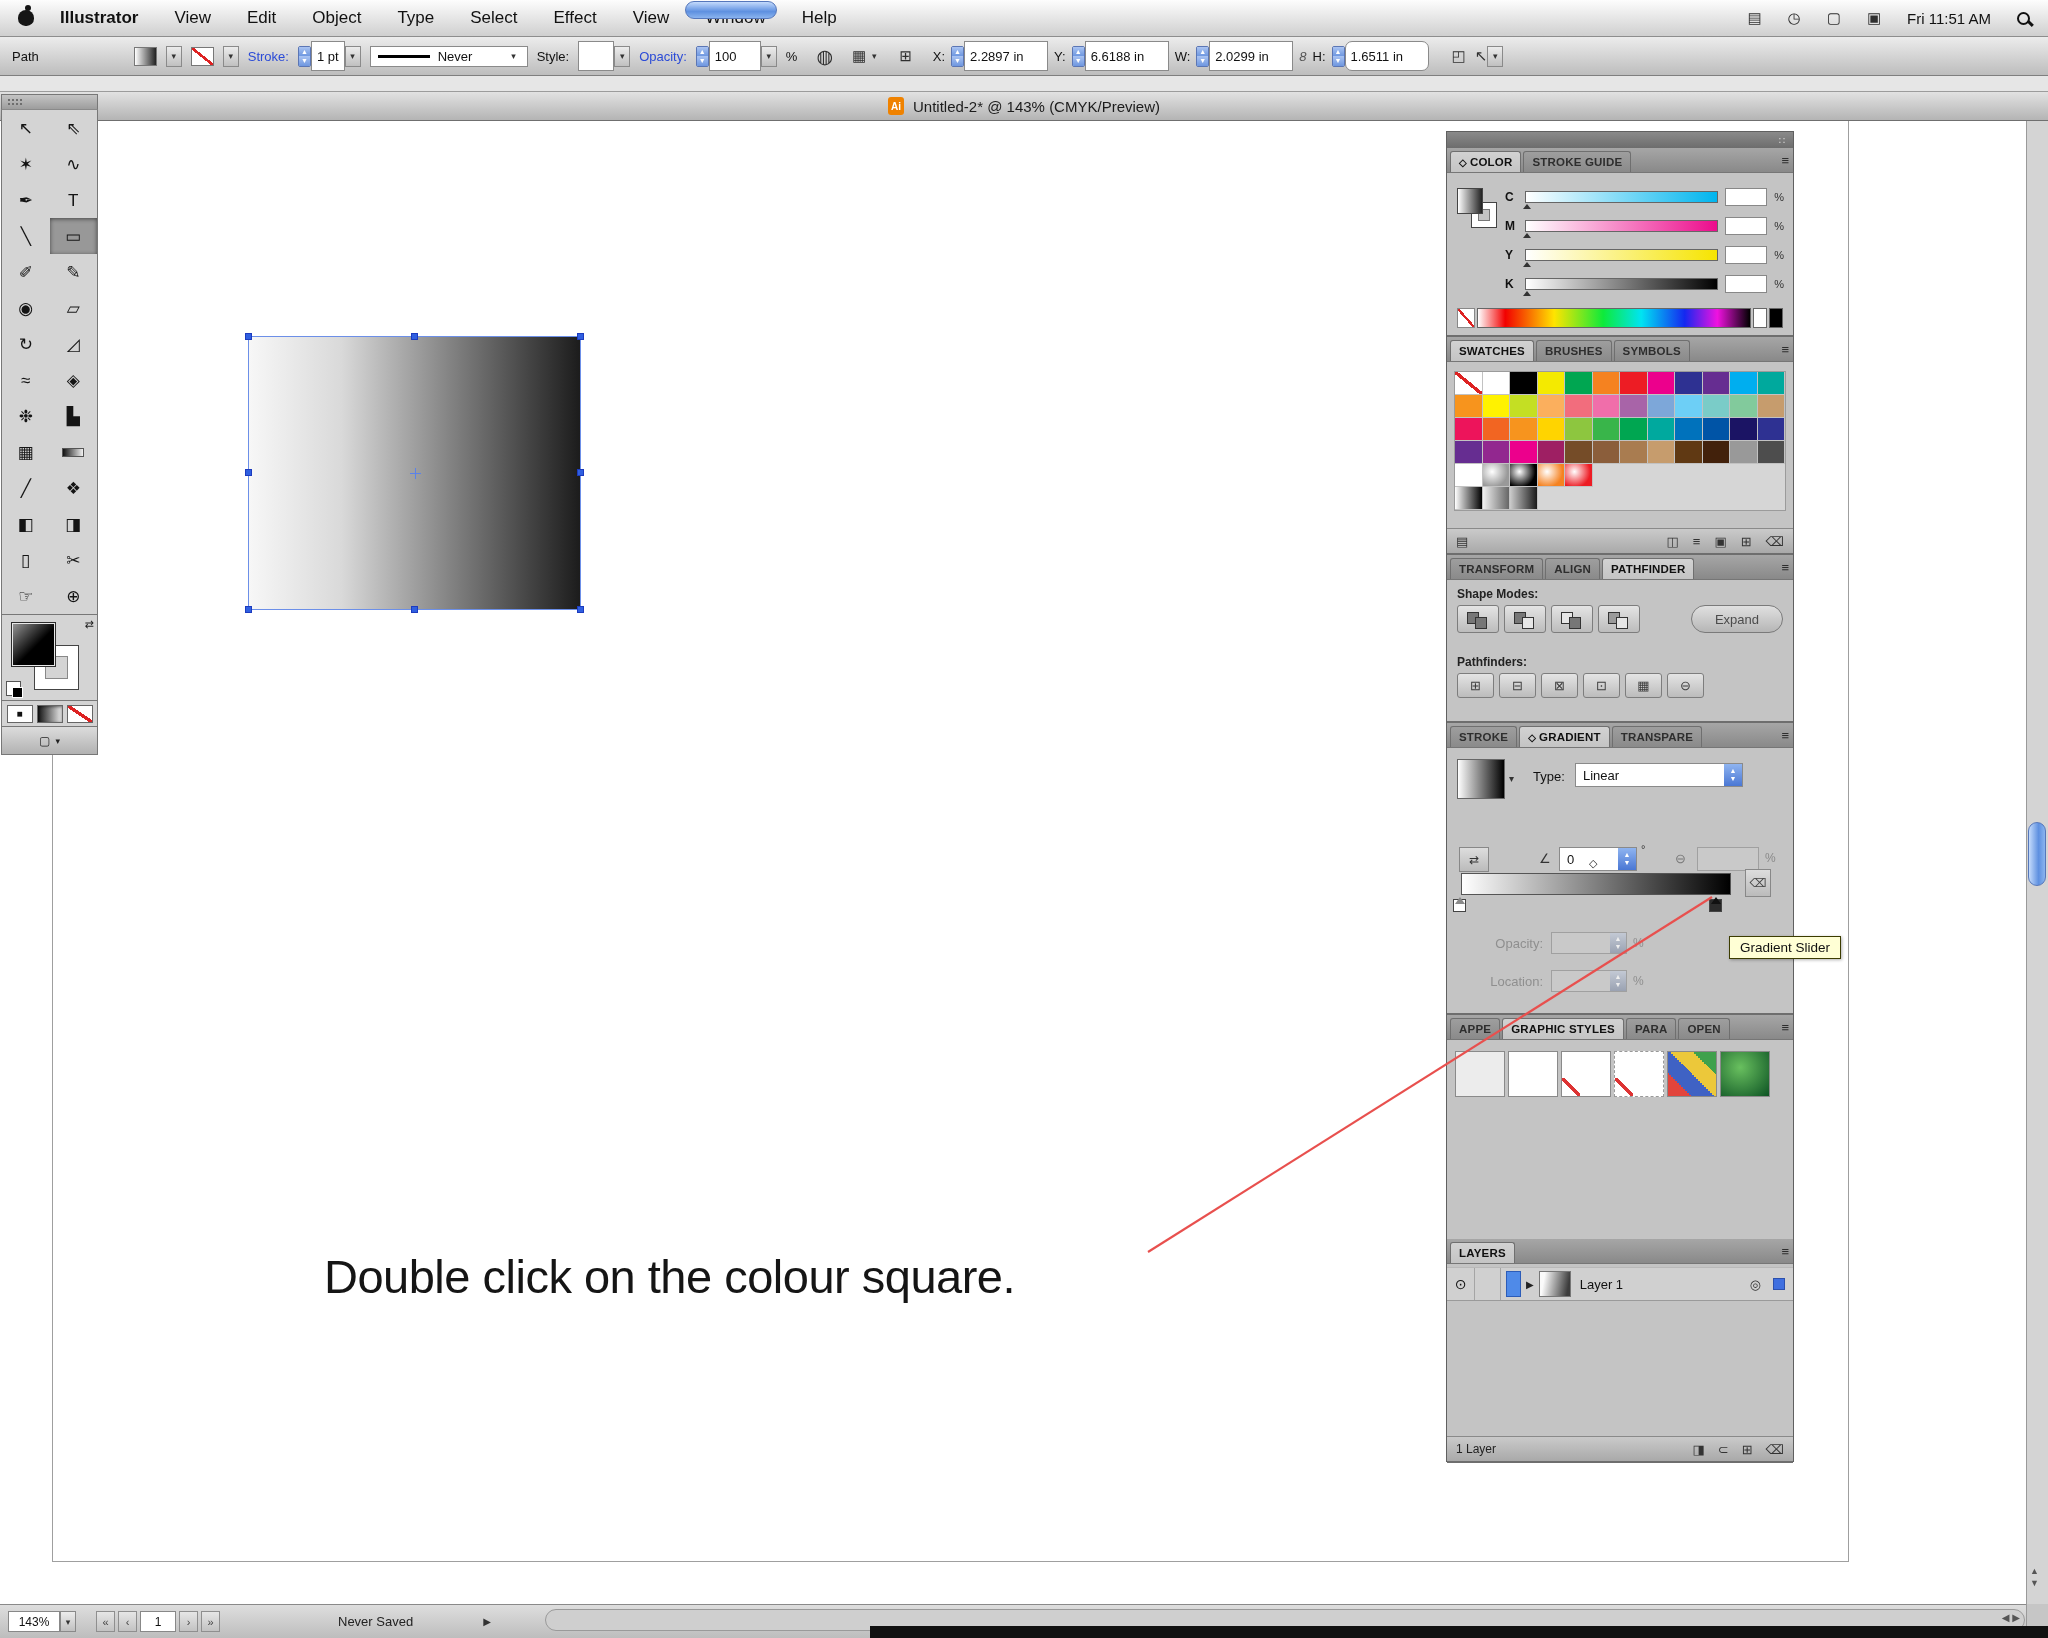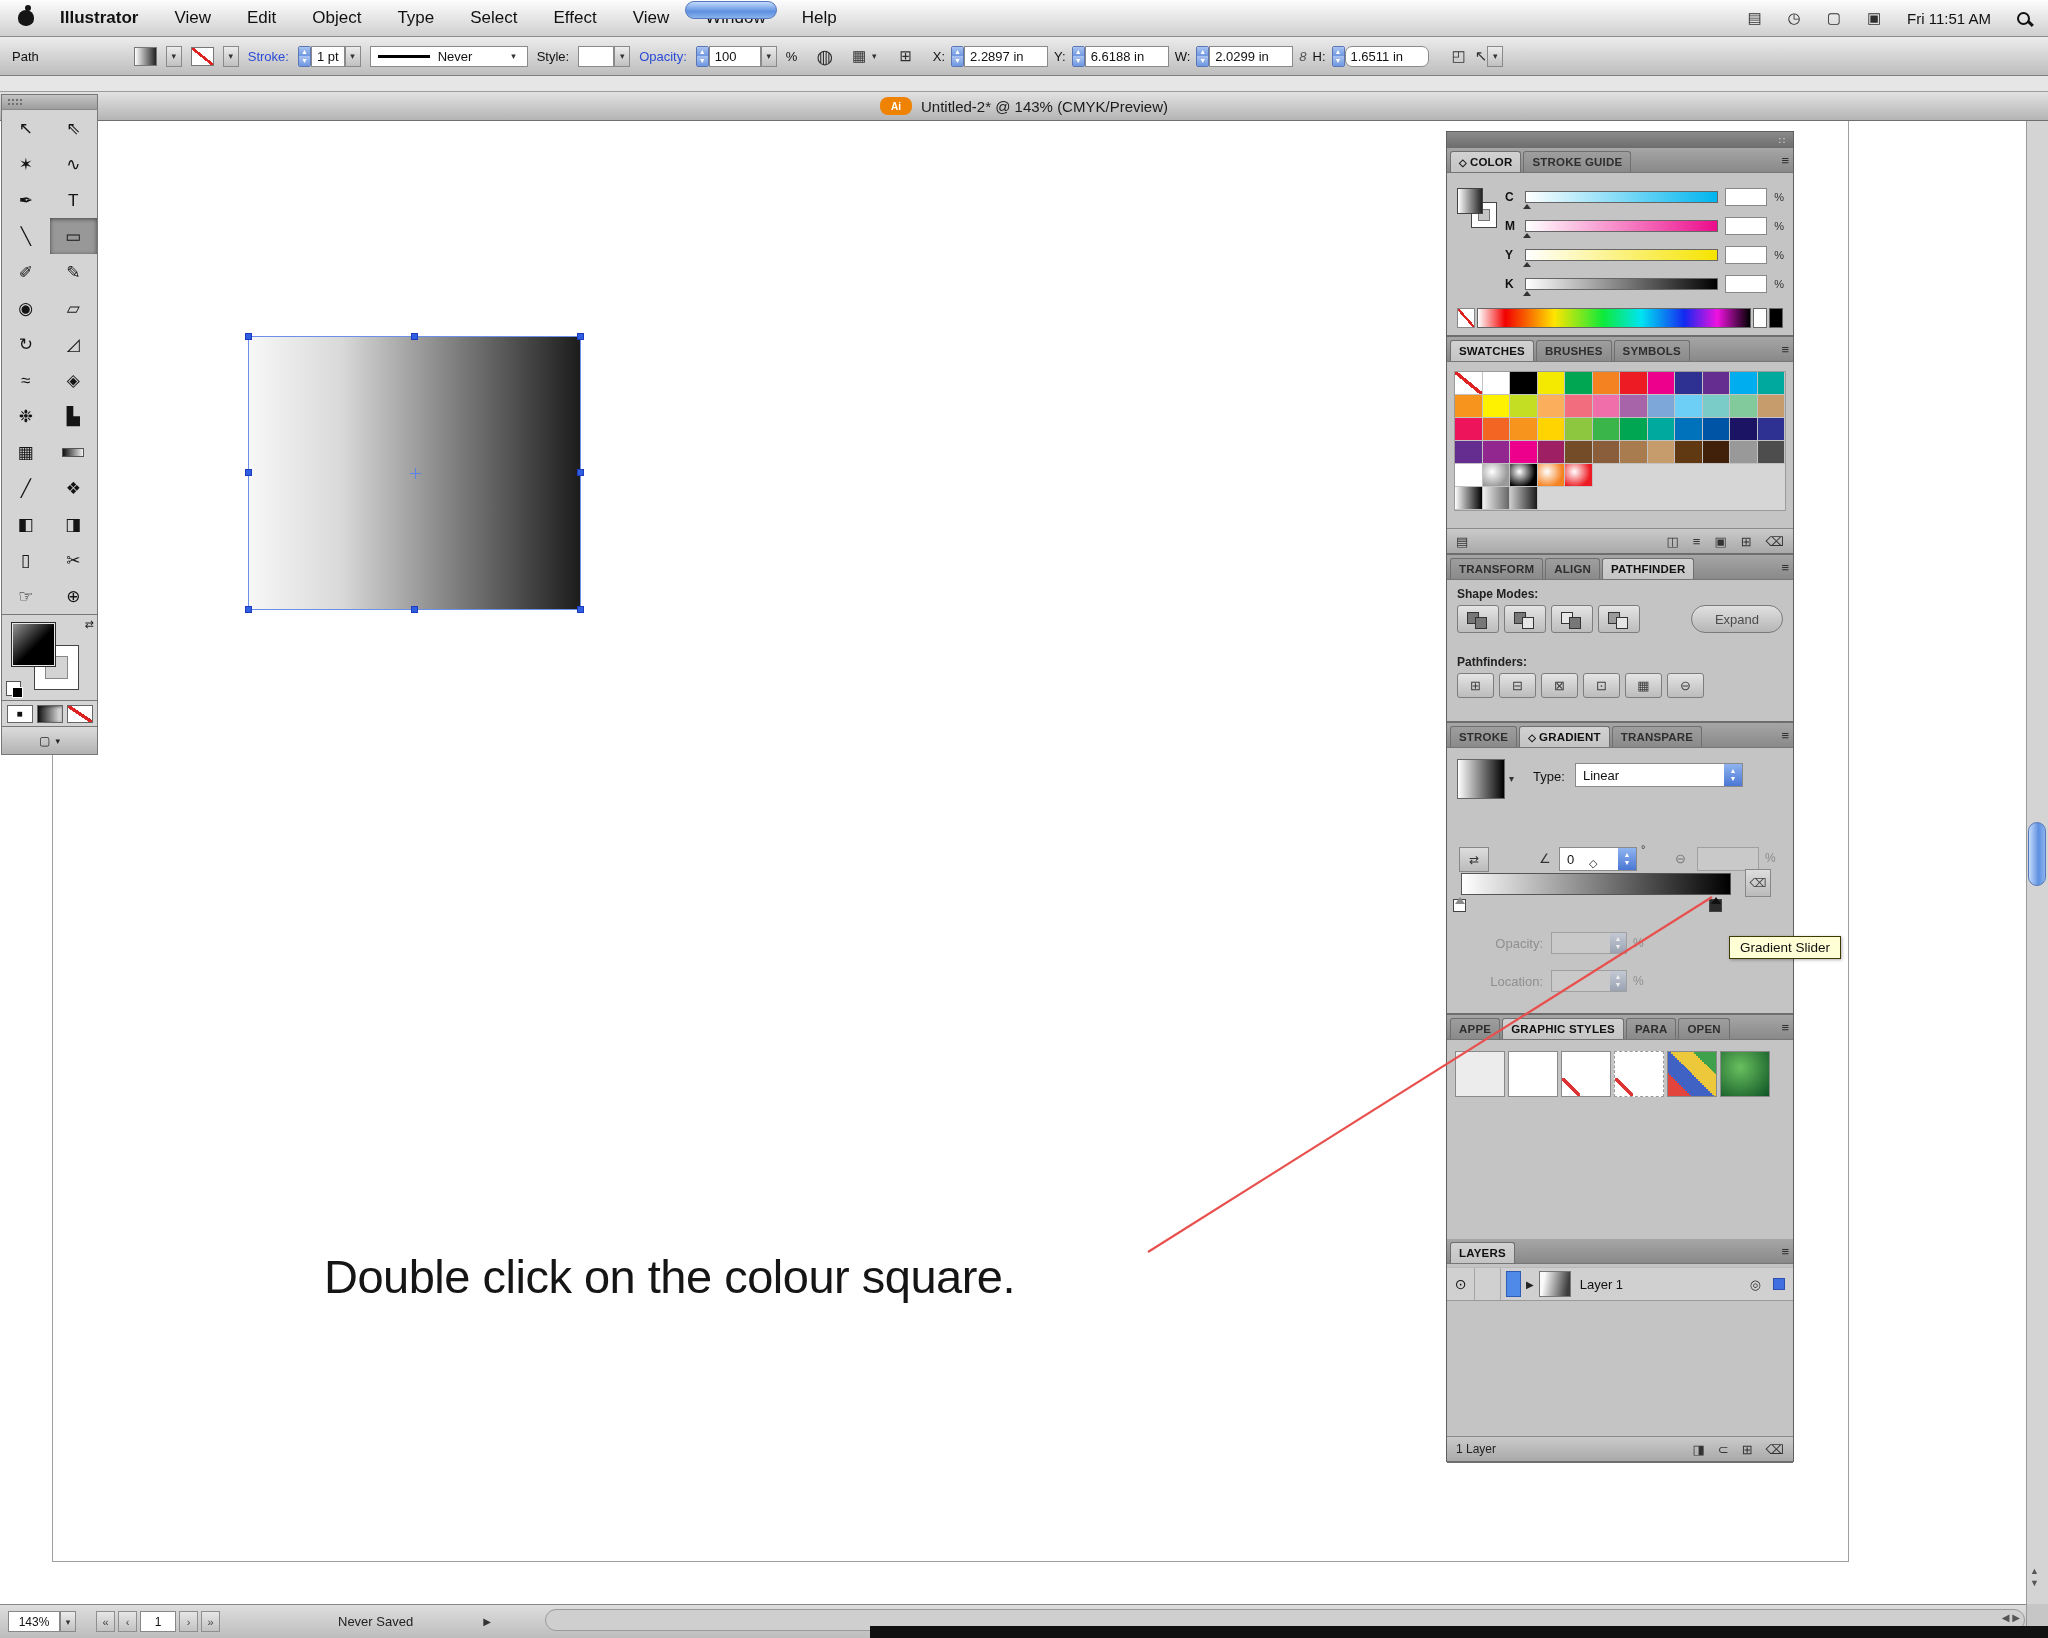--- a/index.html
+++ b/index.html
@@ -29,33 +29,33 @@
   .cbswatch{width:23px;height:19px;border:1px solid #777;background:#fff;}
   .cbswatch.fillsw{background:linear-gradient(90deg,#fff,#222);}
   .cbswatch.strokesw{background:
      linear-gradient(to top right,transparent 45%,#d22 45%,#d22 55%,transparent 55%),#fff;}
   .dd{width:16px;height:21px;background:linear-gradient(#ececec,#c0c0c0);border:1px solid #8a8a8a;
       display:flex;align-items:center;justify-content:center;font-size:9px;color:#333;}
   .bluelink{color:#2b4bd7;}
   .numgroup{display:flex;align-items:center;}
   .stp{width:13px;height:21px;display:flex;flex-direction:column;border:1px solid #5b76b5;border-radius:2px;overflow:hidden;}
   .stp i{flex:1;background:linear-gradient(#aac4f2,#6e97e0);color:#fff;font-size:7px;line-height:9px;text-align:center;font-style:normal;}
-  .fld{height:21px;background:#fff;border:1px solid #8a8a8a;font-size:13px;display:flex;align-items:center;padding:0 5px;white-space:nowrap;}
+  .fld{height:30px;background:#fff;border:1px solid #8a8a8a;font-size:13px;display:flex;align-items:center;padding:0 5px;white-space:nowrap;}
   .brushcombo{display:flex;align-items:center;height:21px;background:#fff;border:1px solid #8a8a8a;padding:0 7px;gap:8px;width:158px;}
   .lineicon{width:52px;height:3px;background:#000;}
   .brushcombo .dd{border:none;background:none;margin-left:auto;width:12px;}
   .cbicon{font-size:15px;color:#2f2f2f;}
   .xywh{display:flex;align-items:center;gap:6px;margin-left:12px;}
 
   
   .deskgap{position:absolute;left:0;top:76px;width:2048px;height:15px;background:#e6e6e6;}
   .titlebar{position:absolute;left:0;top:91px;width:2048px;height:30px;
     background:linear-gradient(#e2e2e2,#b4b4b4);border-bottom:1px solid #6f6f6f;border-top:1px solid #9c9c9c;
     display:flex;align-items:center;justify-content:center;gap:9px;font-size:15px;color:#1c1c1c;}
-  .docicon{width:32px;height:18px;border-radius:8px;background:#ef8200;color:#fff;font-size:10px;font-weight:bold;
+  .docicon{width:16px;height:18px;border-radius:3px;background:#ef8200;color:#fff;font-size:10px;font-weight:bold;
     display:flex;align-items:center;justify-content:center;}
 
   
   .docarea{position:absolute;left:0;top:121px;width:2048px;height:1483px;background:#fff;}
   .ab-line{position:absolute;background:#9f9f9f;}
   .ab-left{left:52px;top:0;width:1px;height:1440px;}
   .ab-right{left:1848px;top:0;width:1px;height:1440px;}
   .ab-bottom{left:52px;top:1440px;width:1797px;height:1px;}
 
   .gradrect{position:absolute;left:248px;top:215px;width:333px;height:274px;

